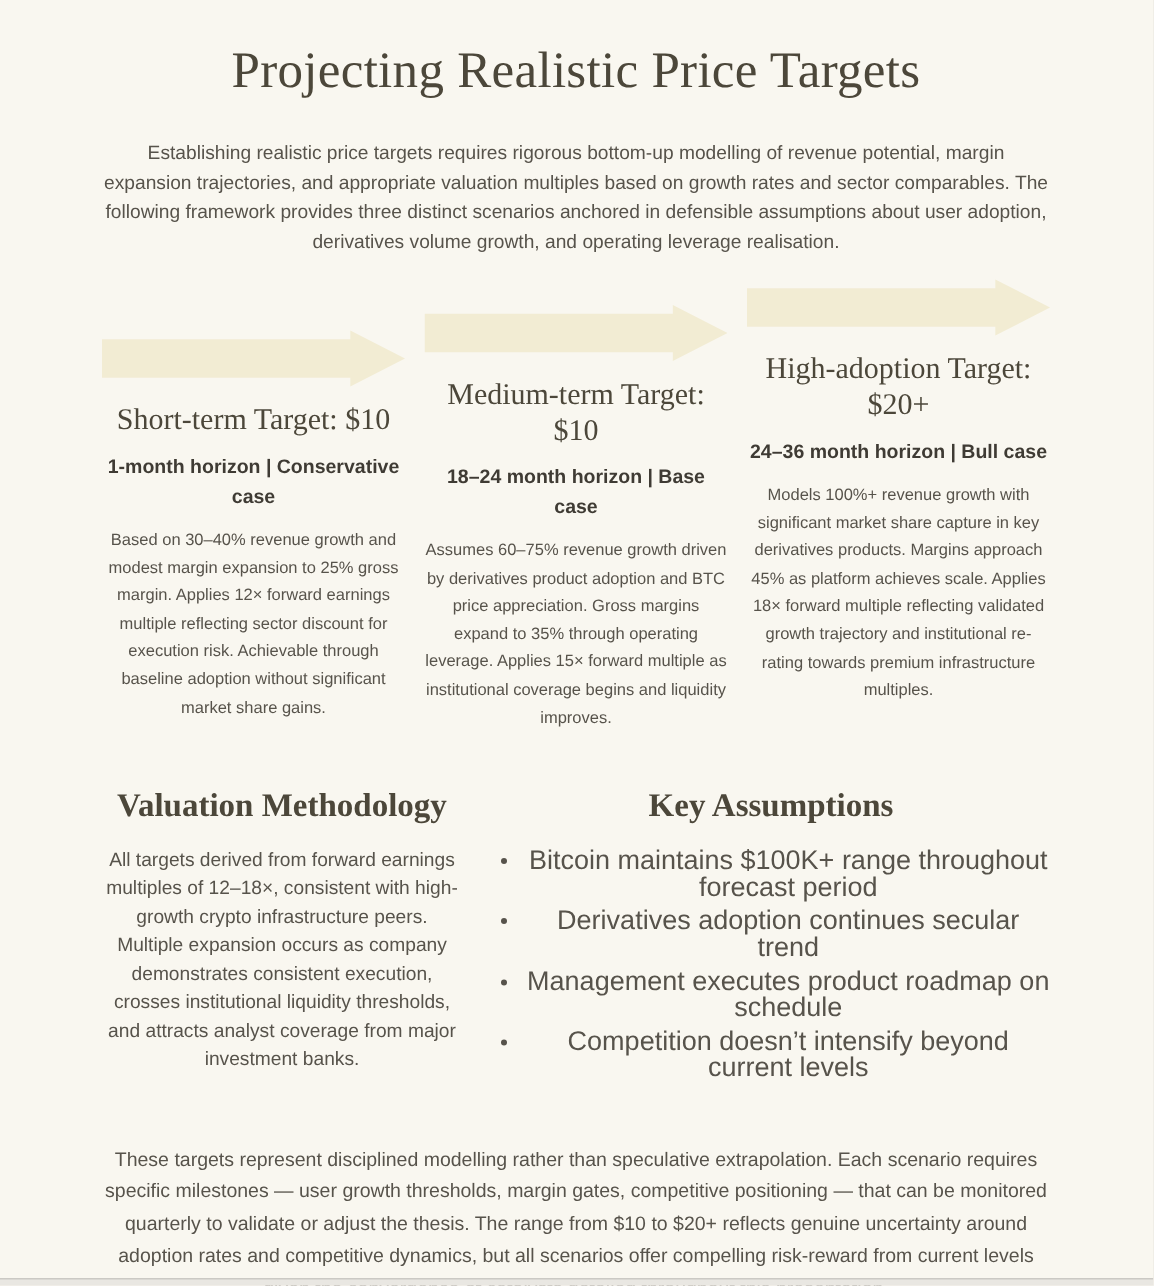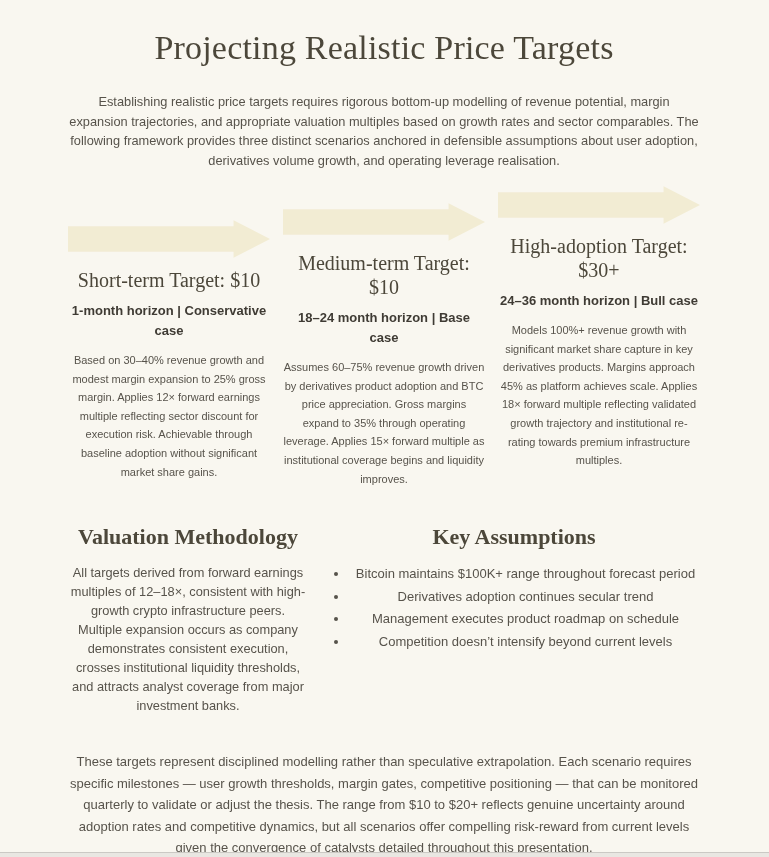--- a/index.html
+++ b/index.html
@@ -81,21 +81,21 @@
   .section-body{
     margin-top:13px;
     font-size:12.8px;line-height:19px;
     color:var(--body);
   }
   .assumption-list{margin-top:15px;list-style:none;}
   .assumption-list li{
     position:relative;
     padding-left:23px;
     margin-bottom:5px;
-    font-size:13px;line-height:17.6px;
+    font-size:18px;line-height:17.6px;
     color:var(--body);
   }
   .assumption-list li .bullet-dot{
     position:absolute;left:6px;top:7px;
     width:4px;height:4px;border-radius:50%;
     background:var(--body);
   }
   .conclusion{
     margin-top:36px;
     font-size:13px;line-height:21.5px;
@@ -142,21 +142,21 @@
         <div class="scenario-subtitle">18–24 month horizon | Base case</div>
         <p class="scenario-body">Assumes 60–75% revenue growth driven by derivatives product adoption and BTC price appreciation. Gross margins expand to 35% through operating leverage. Applies 15× forward multiple as institutional coverage begins and liquidity improves.</p>
       </div>
 
       <div class="scenario-col step-3">
         <div class="arrow-wrap">
           <svg width="202" height="38" viewBox="0 0 205 38">
               <polygon points="0,6 168,6 168,0 205,19 168,38 168,32 0,32" fill="var(--arrow)"></polygon>
             </svg>
         </div>
-        <h3 class="scenario-title">High-adoption Target: $30+</h3>
+        <h3 class="scenario-title">High-adoption Target: $20+</h3>
         <div class="scenario-subtitle">24–36 month horizon | Bull case</div>
         <p class="scenario-body">Models 100%+ revenue growth with significant market share capture in key derivatives products. Margins approach 45% as platform achieves scale. Applies 18× forward multiple reflecting validated growth trajectory and institutional re-rating towards premium infrastructure multiples.</p>
       </div>
 
     </div>
 
     <div class="section-row">
 
       <div class="section-col-left">
         <h2 class="section-heading">Valuation Methodology</h2>

